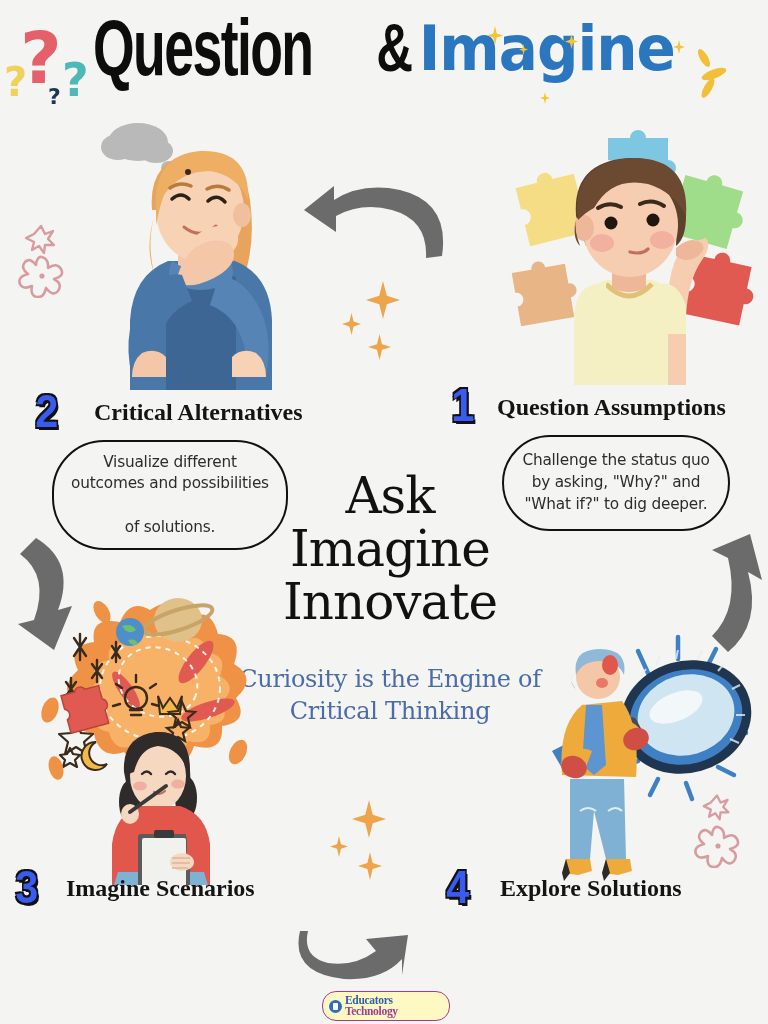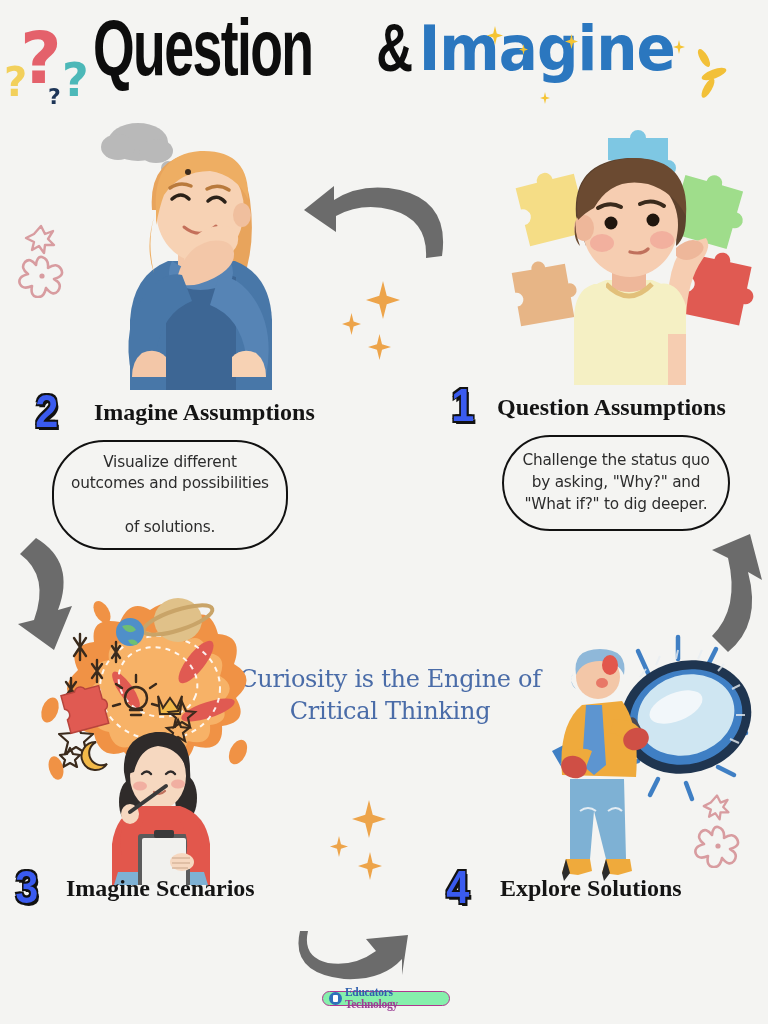--- a/index.html
+++ b/index.html
@@ -151,24 +151,24 @@
   }
   .spark-y { background: #f5c433; }
 
   
   .flower { position: absolute; }
 
   
   .logo {
     position: absolute;
     left: 322px; top: 991px;
-    width: 128px; height: 15px;
+    width: 128px; height: 30px;
     border: 1.6px solid #b0368f;
     border-radius: 14px;
-    background: #86efac;
+    background: #fef9c3;
     display: flex;
     align-items: center;
     padding-left: 6px;
     box-sizing: border-box;
   }
   .logo-dot {
     width: 13px; height: 13px;
     border-radius: 50%;
     background: #2f6fba;
     flex: 0 0 auto;
@@ -346,40 +346,45 @@
 
   <svg class="art" style="left:300px; top:180px;" width="148" height="80" viewBox="0 0 148 80">
     <path d="M142 76 Q150 22 100 10 Q62 2 34 20 L34 6 L4 30 L36 52 L36 36 Q62 22 92 30 Q128 40 126 78 Z" fill="#6b6b6b"></path>
   </svg>
 
   <div class="spark" style="left:366px; top:281px; width:34px; height:38px;"></div>
   <div class="spark" style="left:342px; top:313px; width:19px; height:22px;"></div>
   <div class="spark" style="left:368px; top:334px; width:23px; height:26px;"></div>
 
   <div class="step-num" style="left:34px; top:388px;">2</div>
-  <div class="step-title" style="left:94px; top:400px;">Imagine Assumptions</div>
+  <div class="step-title" style="left:94px; top:400px;">Critical Alternatives</div>
   <div class="bubble" style="left:52px; top:440px; width:236px; height:110px;">
     <span>
       <span>Visualize different</span><br>
       <span>outcomes and possibilities</span><br>
       <br>
       <span>of solutions.</span>
     </span>
   </div>
 
   <div class="step-num" style="left:450px; top:382px;">1</div>
   <div class="step-title" style="left:497px; top:395px;">Question Assumptions</div>
   <div class="bubble" style="left:502px; top:435px; width:228px; height:96px;text-align:center;">
     <span>
       <span>Challenge the status quo</span><br>
       <span>by asking, "Why?" and</span><br>
       <span>"What if?" to dig deeper.</span>
     </span>
   </div>
 
+  <div class="center-stack">
+    <div class="big">Ask</div>
+    <div class="big">Imagine</div>
+    <div class="big">Innovate</div>
+  </div>
   <div class="center-sub">
     <span>Curiosity is the Engine of</span><br>
     <span>Critical Thinking</span>
   </div>
 
   <svg class="art" style="left:2px; top:528px;" width="74" height="130" viewBox="0 0 74 130">
     <path d="M34 10 Q74 34 56 82 L70 78 L52 122 L16 96 L32 92 Q48 48 18 26 Z" fill="#6b6b6b"></path>
   </svg>
 
   <svg class="art" style="left:700px; top:528px;" width="66" height="130" viewBox="0 0 66 130">

